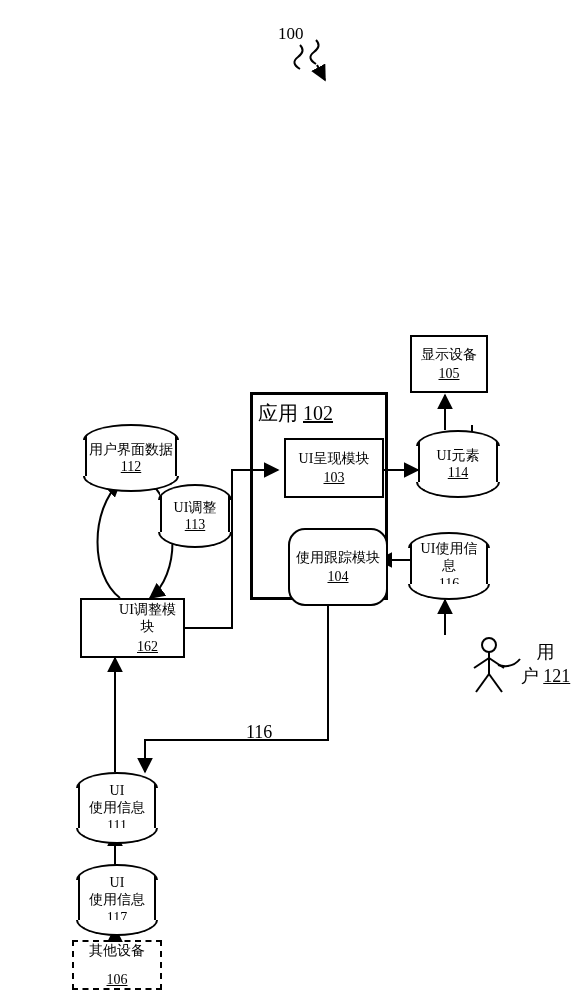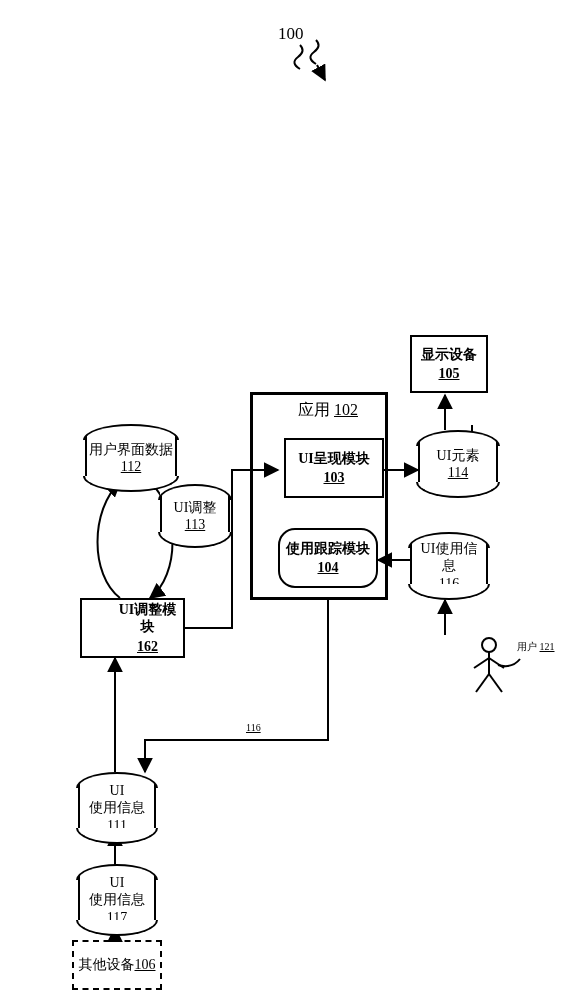--- a/index.html
+++ b/index.html
@@ -1,23 +1,23 @@
 <!DOCTYPE html>
 <html><head>
 <meta charset="utf-8">
 <style>
   * { box-sizing: border-box; }
   body { margin:0; padding:0; width:574px; height:1000px; background:#fff; font-family:"SimSun","Songti SC","STSong",serif; font-size:14px; color:#000; position:relative; }
   .canvas { position:relative; width:574px; height:1000px; }
-  .box { position:absolute; border:2px solid #000; background:#fff; display:flex; flex-direction:column; align-items:center; justify-content:center; text-align:center; padding:4px 6px; line-height:1.25;font-weight:bold; }
+  .box { position:absolute; border:2px solid #000; background:#fff; display:flex; flex-direction:column; align-items:center; justify-content:center; text-align:center; padding:4px 6px; line-height:1.25; }
   .num { text-decoration:underline; }
   .box .num { margin-top:2px; }
   .big-box { position:absolute; border:3px solid #000; }
-  .big-label { position:absolute; font-size:16px;margin-left:40px; }
-  .lbl { position:absolute; font-size:10px; text-align:center; }
+  .big-label { position:absolute; font-size:20px; }
+  .lbl { position:absolute; font-size:18px; text-align:center; }
   svg.wires { position:absolute; left:0; top:0; width:574px; height:1000px; pointer-events:none; }
 
   
   .scroll {
     position:absolute; background:#fff;
   }
   .scroll::before, .scroll::after {
     content:""; position:absolute; left:-2px; right:-2px; height:14px; background:#fff;
     border-left:2px solid #000; border-right:2px solid #000;
   }
@@ -27,21 +27,21 @@
     position:absolute; left:0; right:0; top:4px; bottom:4px;
     border-left:2px solid #000; border-right:2px solid #000;
     display:flex; flex-direction:column; align-items:center; justify-content:center; text-align:center; line-height:1.25; padding:4px 2px;
     background:#fff;
   }
 
   
   .stick { position:absolute; }
 
   
-  .dashed { position:absolute; border:2px dashed #000; display:flex; flex-direction:row; align-items:center; justify-content:center; }
+  .dashed { position:absolute; border:2px dashed #000; display:flex; flex-direction:column; align-items:center; justify-content:space-between; }
 
   
   .refnum { position:absolute; font-size:17px; }
 </style>
 </head>
 <body>
 <div class="canvas">
 
 <svg class="wires" viewBox="0 0 574 1000">
   <defs>
@@ -106,21 +106,21 @@
 <div class="big-box" style="left:250px; top:392px; width:138px; height:208px;"></div>
 <div class="big-label" style="left:258px; top:400px;">
   <span>应用</span>&nbsp;<span class="num">102</span>
 </div>
 
 <div class="box" style="left:284px; top:438px; width:100px; height:60px;">
   <span>UI呈现模块</span>
   <span class="num">103</span>
 </div>
 
-<div class="box" style="left:278px; top:528px; width:100px; height:60px;border-radius:17px;">
+<div class="box" style="left:288px; top:528px; width:100px; height:78px;border-radius:17px;">
   <span>使用跟踪模块</span>
   <span class="num">104</span>
 </div>
 
 <div class="scroll" style="left:418px; top:438px; width:80px; height:52px;">
   <div class="scroll-body">
     <span>UI元素</span>
     <span class="num">114</span>
   </div>
 </div>

